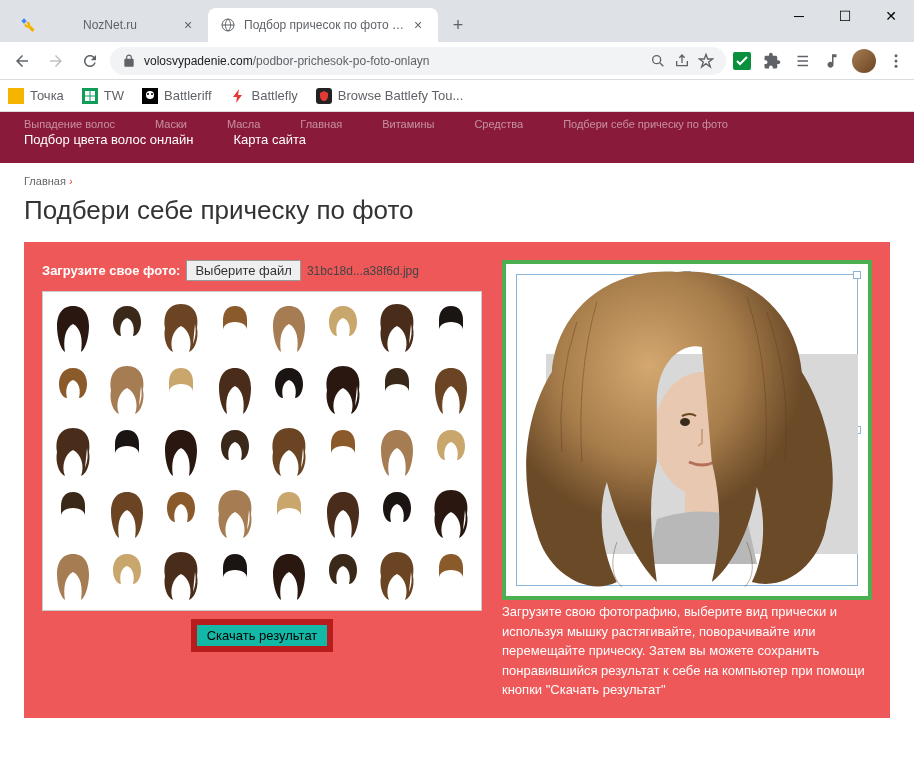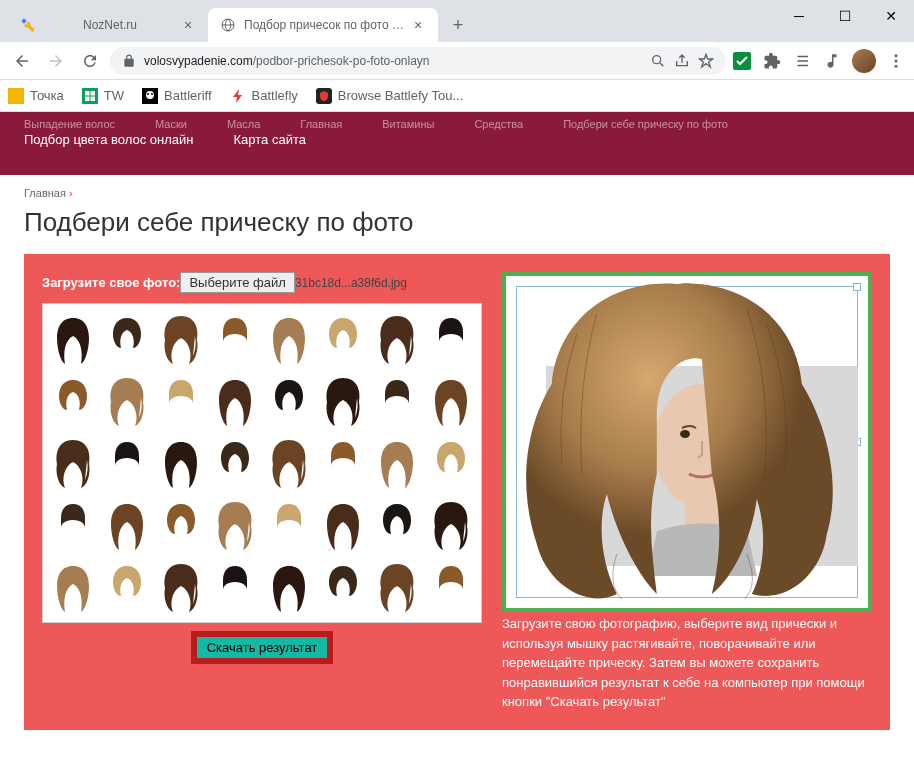--- a/index.html
+++ b/index.html
@@ -25,32 +25,32 @@
 .ext-icon { width: 20px; height: 20px; display: flex; align-items: center; justify-content: center; }
 .avatar { width: 24px; height: 24px; border-radius: 50%; background: linear-gradient(135deg, #a67c52, #6b4423); }
 
 
 .bookmarks { height: 32px; background: #fff; display: flex; align-items: center; padding: 0 8px; gap: 18px; font-size: 13px; color: #5f6368; border-bottom: 1px solid #dadce0; }
 .bookmark { display: flex; align-items: center; gap: 6px; cursor: pointer; }
 .bm-icon { width: 16px; height: 16px; }
 
 
 .page { overflow: auto; height: calc(774px - 42px - 38px - 32px); }
-.maroon-bar { background: #8a1a3a; color: #fff; padding: 6px 24px 28px; font-size: 13px; }
+.maroon-bar { background: #8a1a3a; color: #fff; padding: 6px 24px 16px; font-size: 13px; }
 .maroon-row { display: flex; gap: 40px; }
 .maroon-row span { white-space: nowrap; }
 
 .content { background: #fff; padding: 12px 24px; }
 .breadcrumb { font-size: 11px; color: #888; margin-bottom: 8px; }
 .breadcrumb span:first-child { color: #666; }
 .page-title { font-size: 26px; font-weight: normal; color: #333; margin-bottom: 16px; }
 
 .red-panel { background: #ef5858; padding: 18px; display: flex; gap: 20px; }
 .left-col { flex: 1; }
-.upload-row { color: #fff; font-size: 13px; font-weight: bold; display: flex; align-items: center; margin-bottom: 10px; }
+.upload-row { color: #fff; font-size: 13px; font-weight: bold; display: flex; align-items: center; gap: 6px; margin-bottom: 10px; }
 .file-btn { background: #efefef; border: 1px solid #999; padding: 2px 8px; font-size: 13px; color: #333; font-weight: normal; }
 .file-name { font-weight: normal; color: #444; font-size: 12px; }
 .gender-row { color: #fff; font-size: 13px; font-weight: bold; display: flex; align-items: center; gap: 4px; margin-bottom: 6px; }
 .gender-row label { font-weight: normal; display: flex; align-items: center; }
 
 .hair-grid { background: #fff; border: 1px solid #ccc; height: 320px; overflow-y: scroll; padding: 6px; }
 .hair-row { display: flex; justify-content: space-between; margin-bottom: 4px; }
 .hair-item { width: 48px; height: 58px; display: flex; align-items: center; justify-content: center; }
 .hair-svg { width: 44px; height: 54px; }
 

